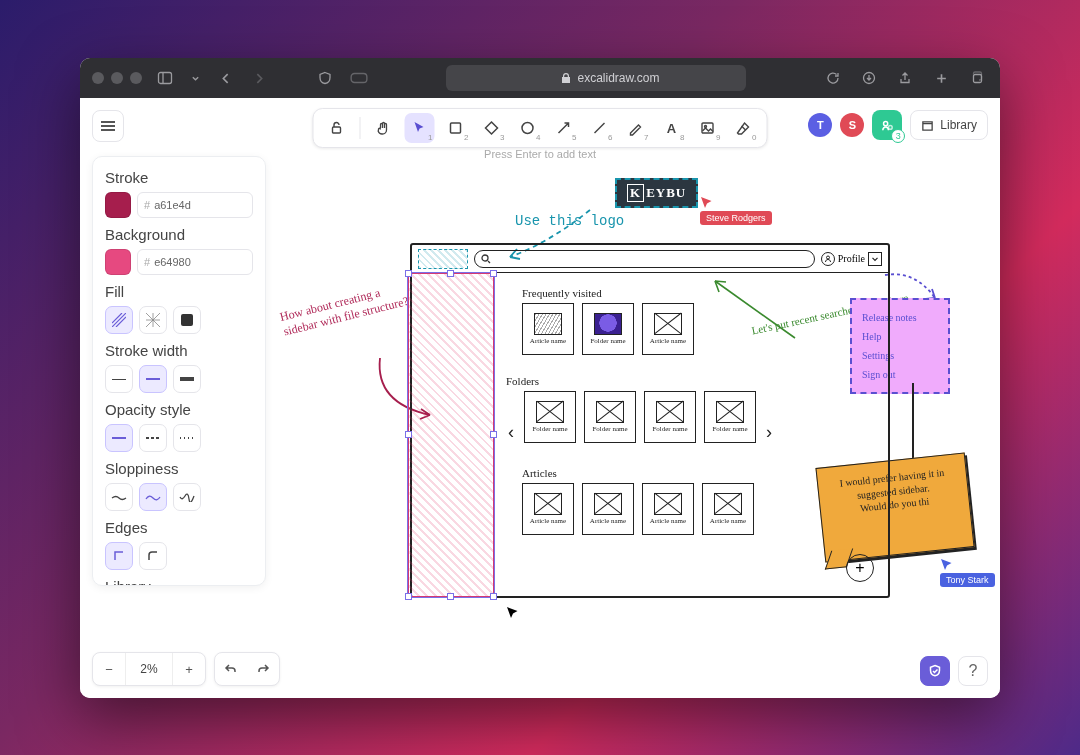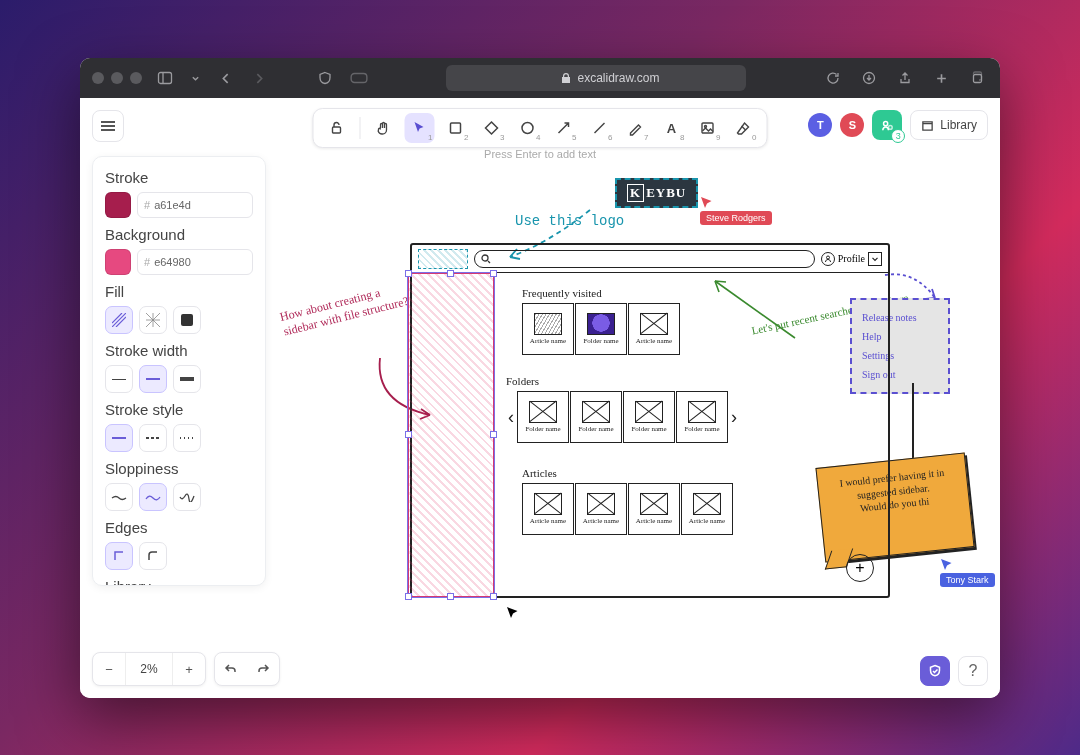--- a/index.html
+++ b/index.html
@@ -96,21 +96,21 @@
   .wf-profile .circ{width:14px;height:14px;border:1.5px solid #222;border-radius:50%;display:flex;align-items:center;justify-content:center;}
   .wf-profile .dd{width:14px;height:14px;border:1.5px solid #222;display:flex;align-items:center;justify-content:center;}
   .wf-sidebar-sel{
     position:absolute;top:28px;left:-4px;width:86px;height:324px;
     background:repeating-linear-gradient(45deg,rgba(226,60,110,.2) 0 2px,transparent 2px 6px);
     border:1.5px solid #d43a74; outline:1px solid #7a6fe8;
   }
   .sel-handle{position:absolute;width:7px;height:7px;background:#fff;border:1px solid #7a6fe8;}
   .wf-section{position:absolute;left:110px;}
   .wf-sec-title{font-family:'Comic Sans MS',cursive;font-size:11px;color:#222;margin-bottom:4px;}
-  .wf-row{display:flex;gap:1px;align-items:center;}
+  .wf-row{display:flex;gap:8px;align-items:flex-end;}
   .wf-card{width:52px;height:52px;border:1.5px solid #222;display:flex;flex-direction:column;align-items:center;justify-content:center;gap:2px;}
   .wf-card .pic{width:28px;height:22px;border:1.3px solid #222;display:flex;align-items:center;justify-content:center;position:relative;}
   .wf-card .pic.x::before,.wf-card .pic.x::after{content:"";position:absolute;width:130%;height:1.3px;background:#222;}
   .wf-card .pic.x::before{transform:rotate(38deg);} .wf-card .pic.x::after{transform:rotate(-38deg);}
   .wf-card .pic.img1{background:repeating-linear-gradient(120deg,#aaa 0 1px,transparent 1px 3px);}
   .wf-card .pic.img2{background:radial-gradient(circle at 50% 45%,#7a5ce5 0 50%,#3a2090 52% 100%);}
   .wf-card .nm{font-size:7px;font-family:'Comic Sans MS',cursive;color:#222;}
   .wf-chev{font-size:18px;color:#222;cursor:pointer;padding:0 2px;}
   .wf-add{position:absolute;right:14px;bottom:14px;width:28px;height:28px;border:1.8px solid #222;border-radius:50%;display:flex;align-items:center;justify-content:center;font-size:16px;cursor:pointer;}
 
@@ -121,21 +121,21 @@
   .logo-box span.k{display:inline-block;border:1px solid #fff;padding:0 2px;margin-right:2px;}
   .use-logo{left:235px;top:55px;color:#1995ad;font-size:14px;font-family:Liberation Mono, monospace;}
   .teal-arrow{position:absolute;left:210px;top:44px;width:110px;height:60px;}
   .sidebar-note{left:0px;top:135px;color:#b02a59;font-size:12px;transform:rotate(-14deg);width:140px;line-height:1.25;}
   .maroon-arrow{position:absolute;left:90px;top:195px;width:80px;height:80px;}
   .green-note{left:470px;top:150px;color:#3a8a2e;font-size:11px;transform:rotate(-12deg);line-height:1.25;}
   .green-arrow{position:absolute;left:420px;top:115px;width:110px;height:80px;}
 
   .drop-menu{
     position:absolute;left:570px;top:140px;width:100px;
-    border:2px dashed #5a4fd1;background:#e5e5e5;padding:8px 10px;
+    border:2px dashed #5a4fd1;background:#f0abfc;padding:8px 10px;
     font-size:10px;color:#5a4fd1;line-height:1.9;
   }
   .drop-menu div{cursor:pointer;}
   .purple-arrow{position:absolute;left:600px;top:112px;width:70px;height:35px;}
   .drop-line{position:absolute;left:632px;top:225px;width:2px;height:95px;background:#222;}
 
   .sticky{
     position:absolute;left:540px;top:302px;width:150px;height:95px;
     background:#f0a93c;border:1.5px solid #222;transform:rotate(-6deg);
     padding:10px 10px;color:#222;font-size:10px;line-height:1.35;
@@ -374,21 +374,21 @@
         <div class="opt">
             <div style="width:14px;height:1px;background:#444"></div>
           </div>
         <div class="opt active">
             <div style="width:14px;height:2px;background:#6a5dd8"></div>
           </div>
         <div class="opt">
             <div style="width:14px;height:3.5px;background:#444"></div>
           </div>
       </div>
-      <div class="lbl">Stroke style</div>
+      <div class="lbl">Opacity style</div>
       <div class="opt-row">
         <div class="opt active">
             <div style="width:14px;height:2px;background:#6a5dd8"></div>
           </div>
         <div class="opt">
             <div style="width:14px;height:2px;background:repeating-linear-gradient(90deg,#444 0 3px,transparent 3px 5px)"></div>
           </div>
         <div class="opt">
             <div style="width:14px;height:2px;background:repeating-linear-gradient(90deg,#444 0 1.5px,transparent 1.5px 4px)"></div>
           </div>

